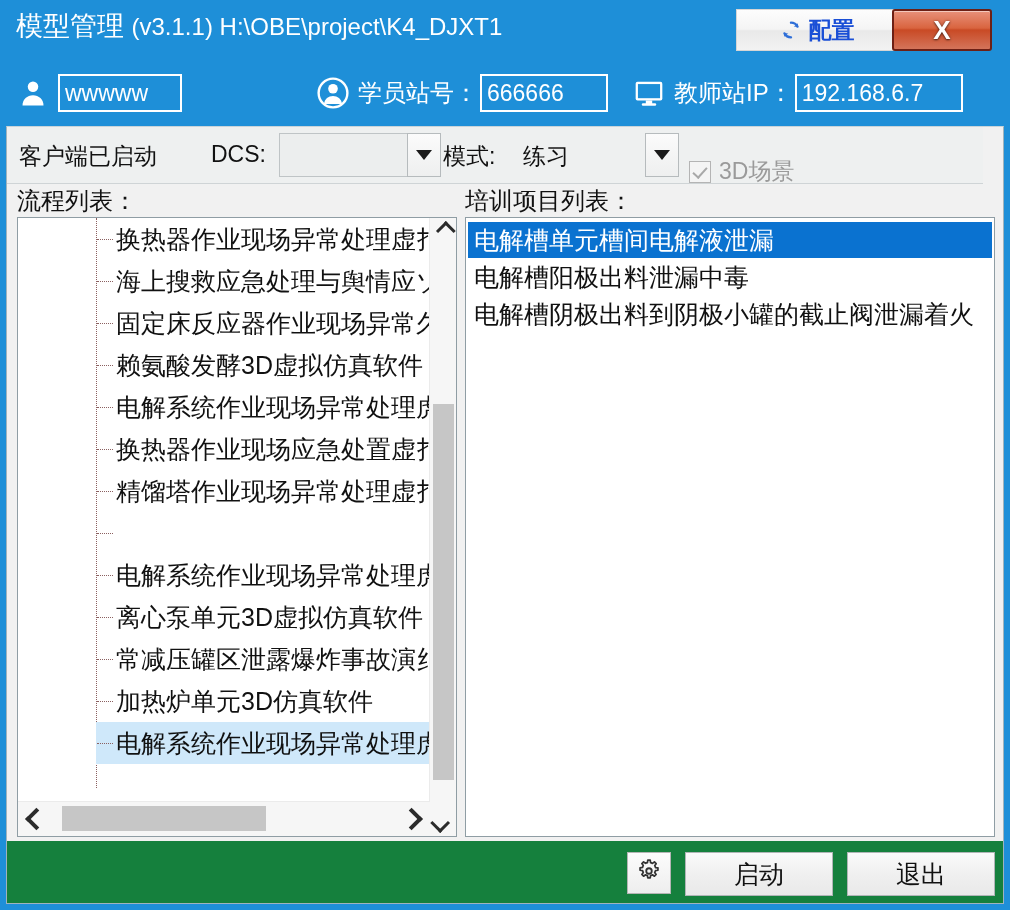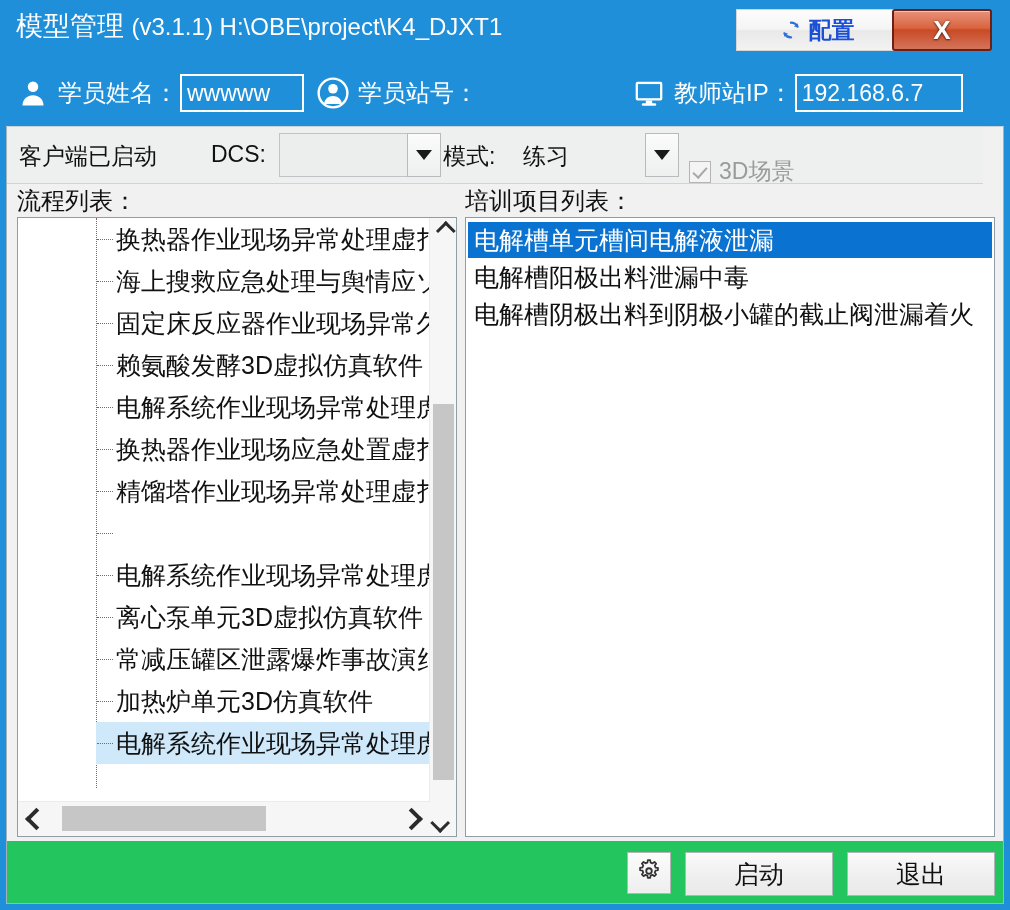--- a/index.html
+++ b/index.html
@@ -369,21 +369,21 @@
     width: 204px; height: 25px;
     background: #c6c6c6;
     cursor: pointer;
   }
 
   
   .btnbar {
     position: absolute;
     left: 0; bottom: 0;
     width: 996px; height: 62px;
-    background: #22c55e;
+    background: #15803d;
   }
   .gear-btn {
     position: absolute;
     left: 620px; top: 11px;
     width: 44px; height: 42px;
     box-sizing: border-box;
     background: linear-gradient(to bottom,#fcfcfc,#eeeeee);
     border: 1px solid #b5b5b5;
     display: flex; align-items: center; justify-content: center;
     cursor: pointer;
@@ -433,34 +433,34 @@
 
   <div class="fieldrow">
 
     <div class="fld" style="left:16px;">
       <span class="ic-box">
         <svg viewBox="0 0 24 24" width="30" height="30">
           <circle cx="12" cy="7" r="4.2" fill="#ffffff"></circle>
           <path d="M3.6 22c0-4.9 3.8-8.2 8.4-8.2S20.4 17.1 20.4 22z" fill="#ffffff"></path>
         </svg>
       </span>
-      <span class="fld-label">学员姓名：</span>
       <input class="fld-input" style="width: 124px;" type="text" value="wwwww">
     </div>
 
     <div class="fld" style="left:316px;">
       <span class="ic-box">
         <svg viewBox="0 0 24 24" width="34" height="34">
           <circle cx="12" cy="12" r="11" fill="#ffffff"></circle>
           <circle cx="12" cy="12" r="9.3" fill="#1e8fd8"></circle>
           <circle cx="12" cy="9" r="3.4" fill="#ffffff"></circle>
           <path d="M5.6 19.8c.5-3.6 3.2-5.6 6.4-5.6s5.9 2 6.4 5.6z" fill="#ffffff"></path>
         </svg>
       </span>
       <span class="fld-label">学员站号：</span>
+      <input class="fld-input" style="width: 128px;" type="text" value="666666">
     </div>
 
     <div class="fld" style="left:632px;">
       <span class="ic-box">
         <svg viewBox="0 0 24 24" width="32" height="32">
           <rect x="2" y="3.6" width="20" height="14" rx="1.4" fill="#ffffff"></rect>
           <rect x="3.7" y="5.3" width="16.6" height="10.6" fill="#1e8fd8"></rect>
           <rect x="9.6" y="17.6" width="4.8" height="2.6" fill="#ffffff"></rect>
           <rect x="6.6" y="19.6" width="10.8" height="1.9" rx=".9" fill="#ffffff"></rect>
         </svg>

